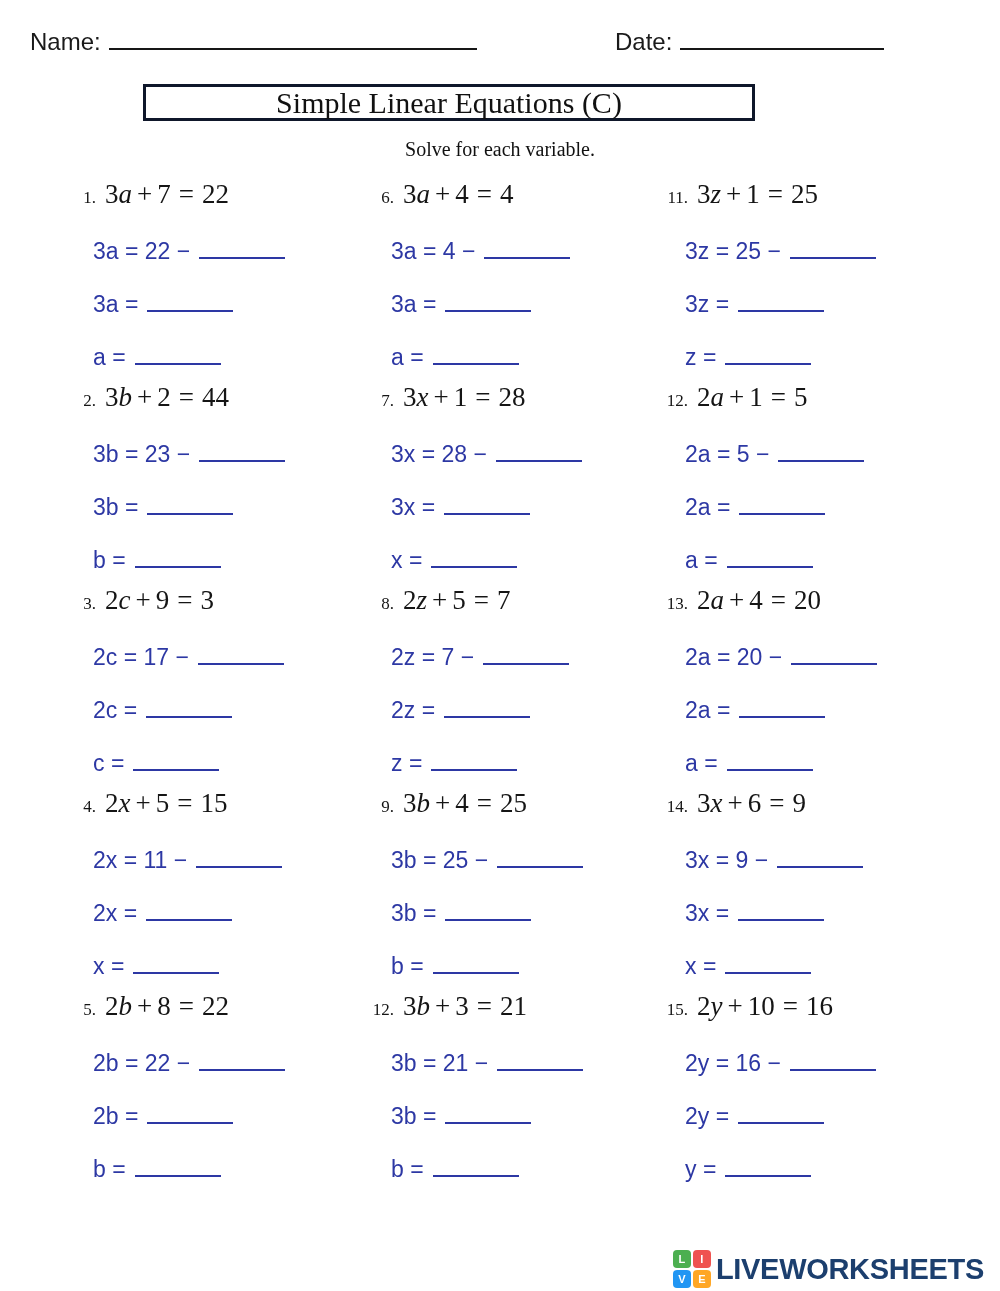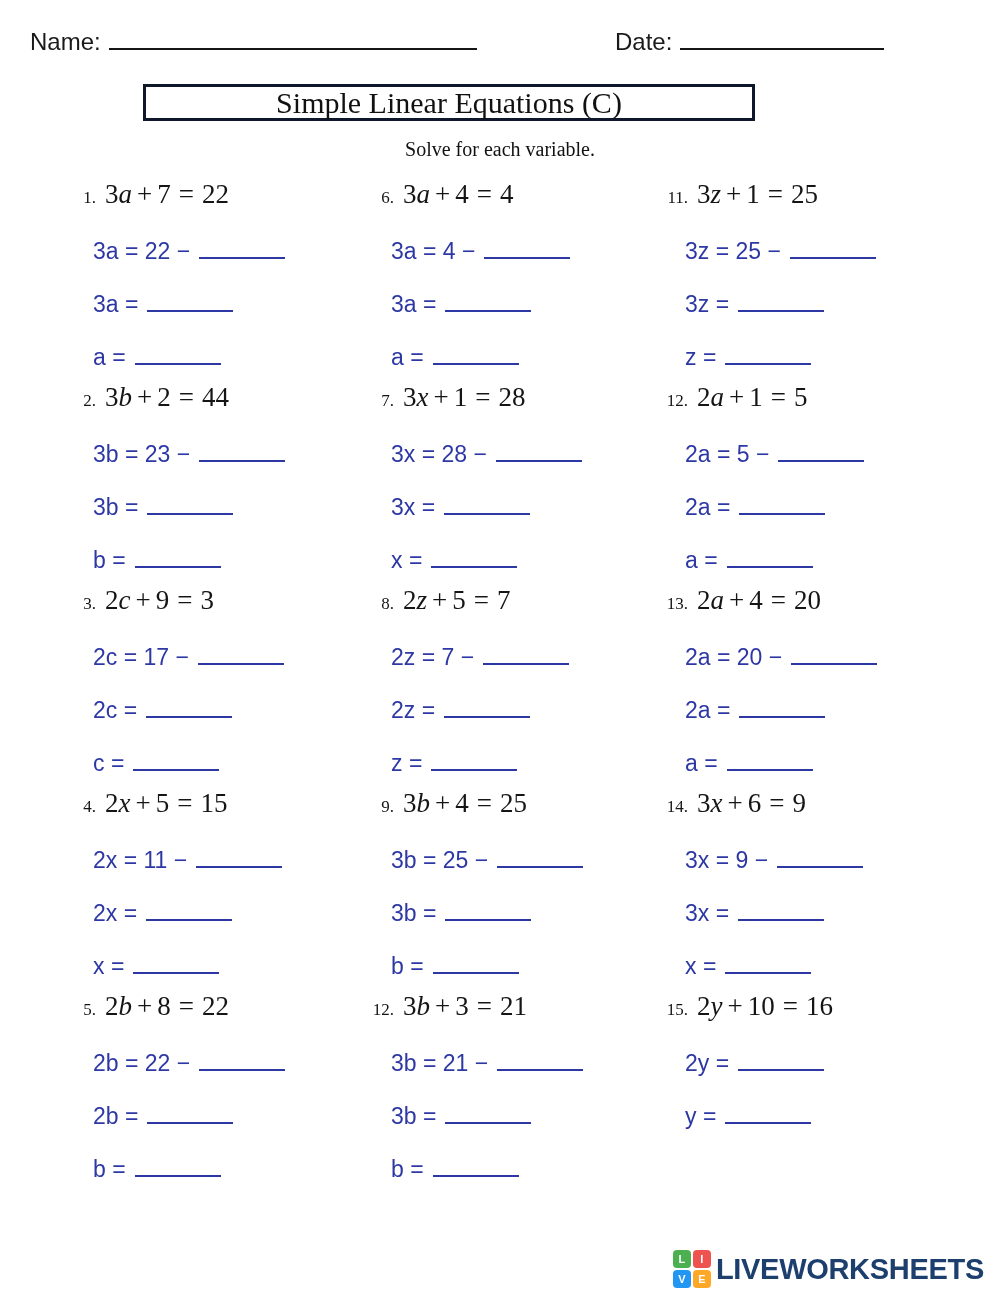--- a/index.html
+++ b/index.html
@@ -310,20 +310,23 @@
     </div>
     <div class="step">
       <span>x =</span><span class="blank"></span>
     </div>
   </div>
       <div class="problem">
     <div class="eq-line">
       <span class="pnum">15.</span><span class="equation"><span>2</span><span class="eq-var">y</span><span class="op-plus">+</span><span>10</span><span class="op-eq">=</span><span>16</span></span>
     </div>
     <div class="step">
+      <span>2y = 16 −</span><span class="blank"></span>
+    </div>
+    <div class="step">
       <span>2y =</span><span class="blank"></span>
     </div>
     <div class="step">
       <span>y =</span><span class="blank"></span>
     </div>
   </div>
     </div>
 
   <div class="logo">
     <span class="logo-grid">

